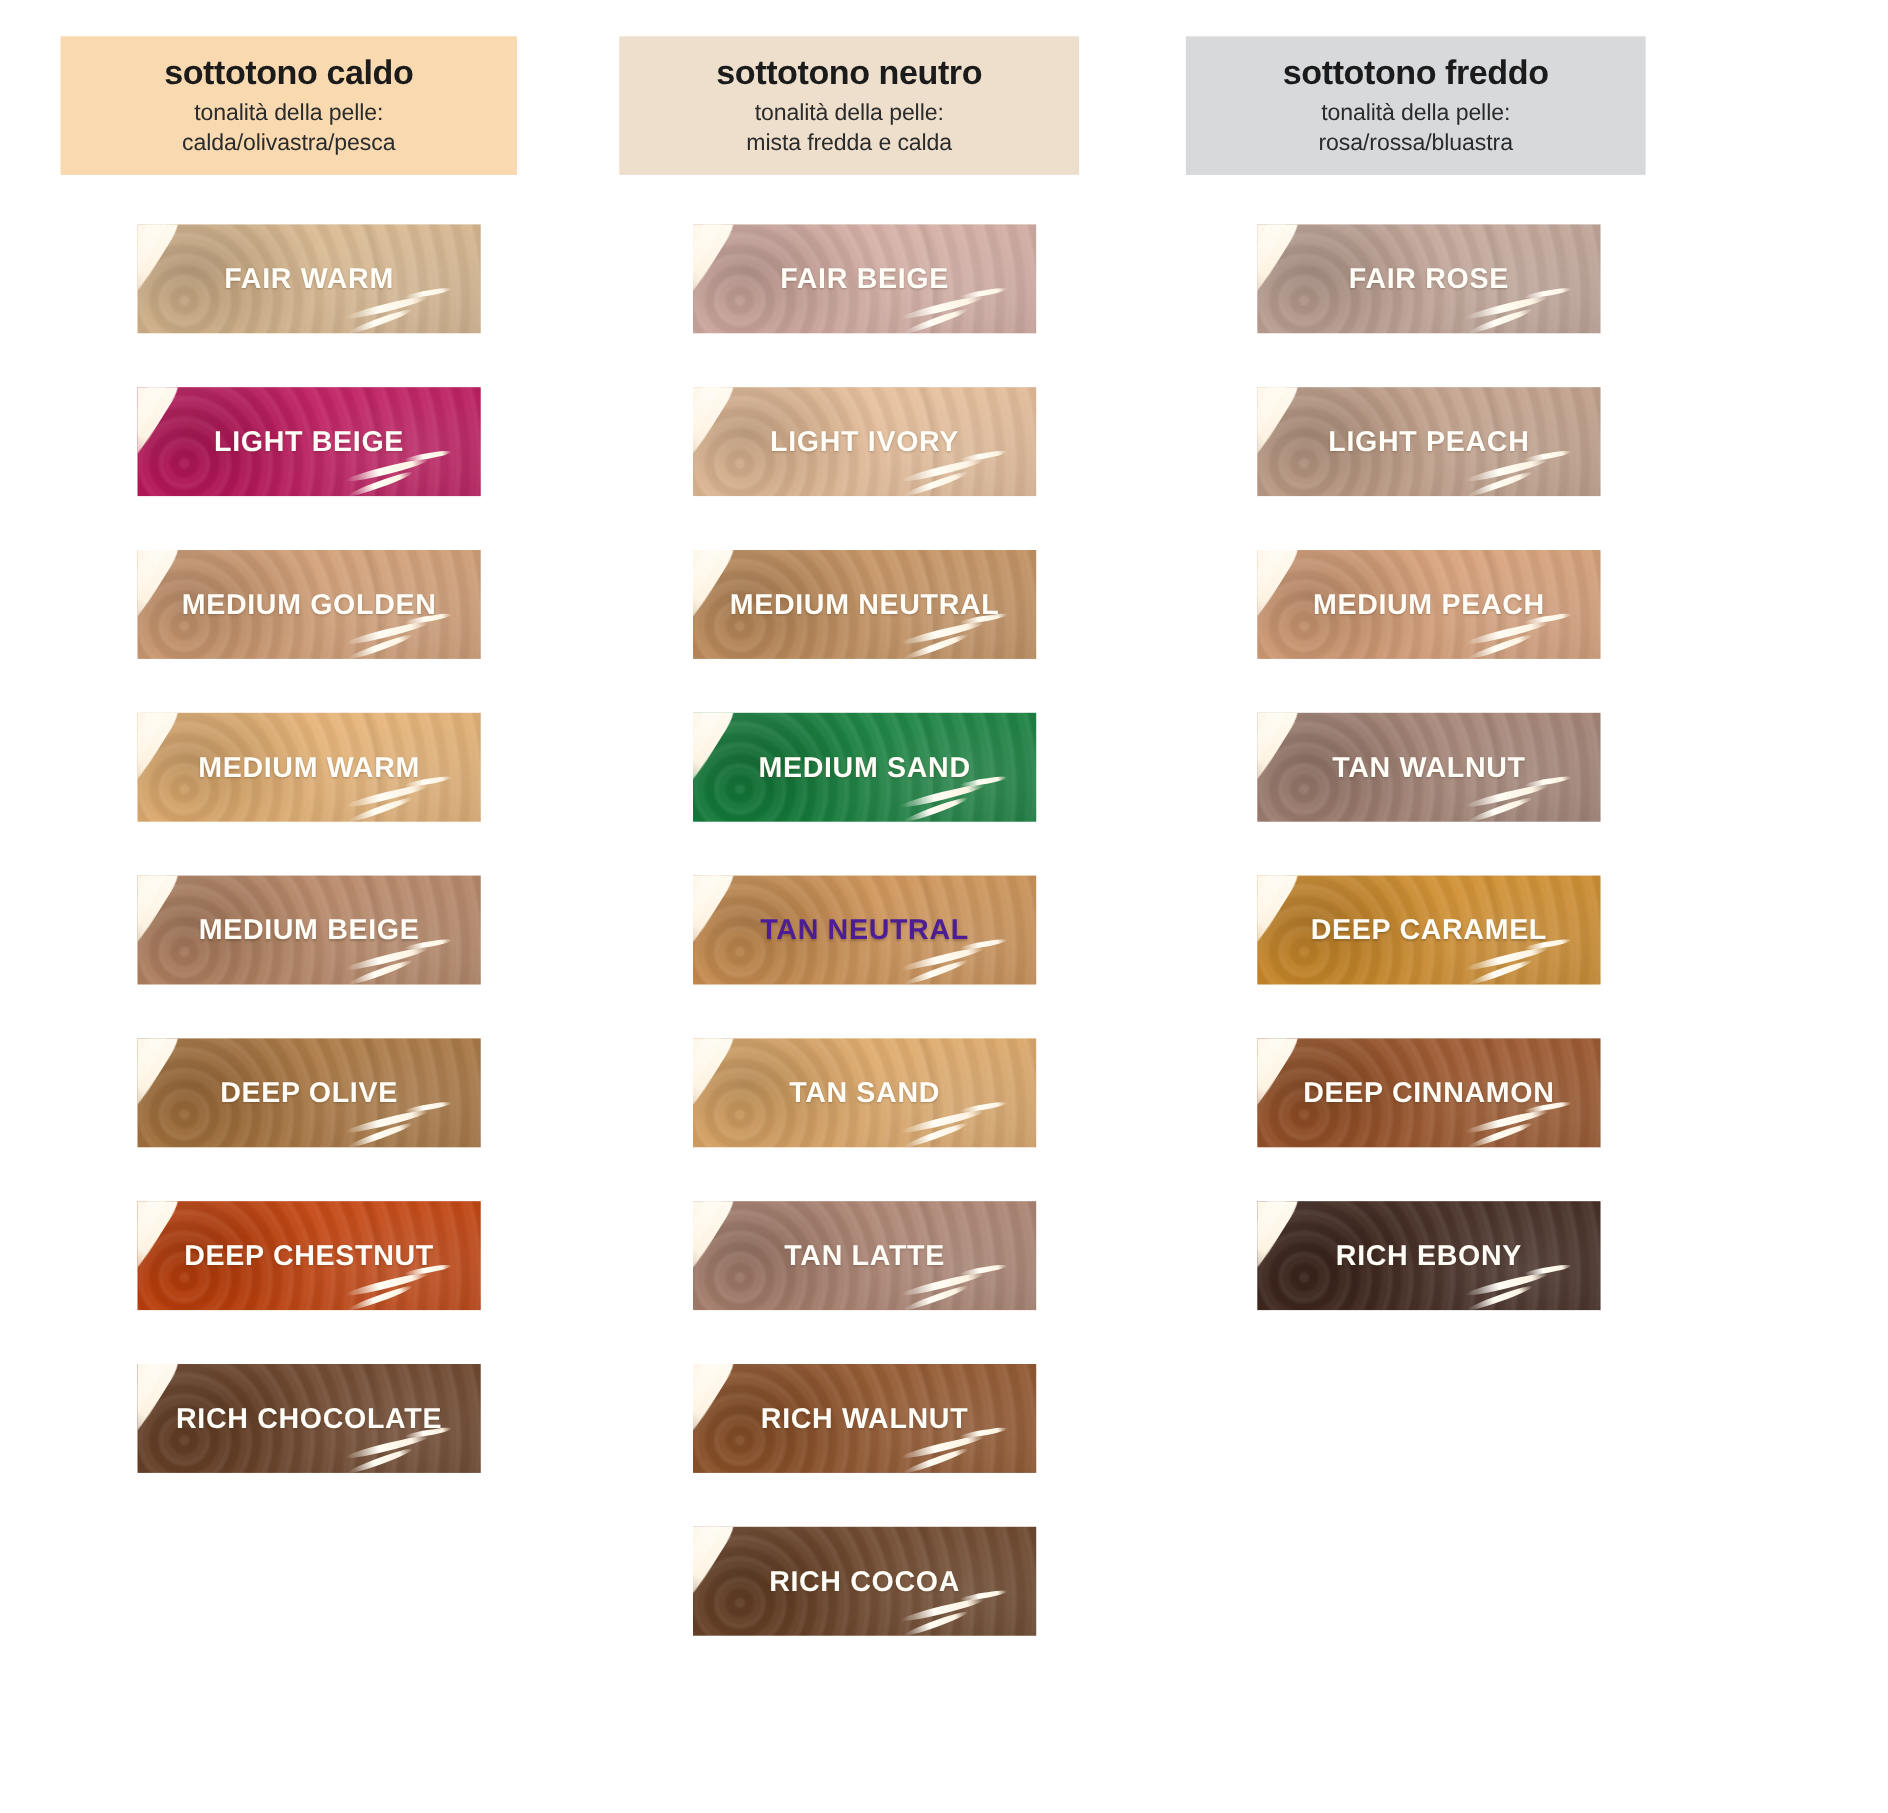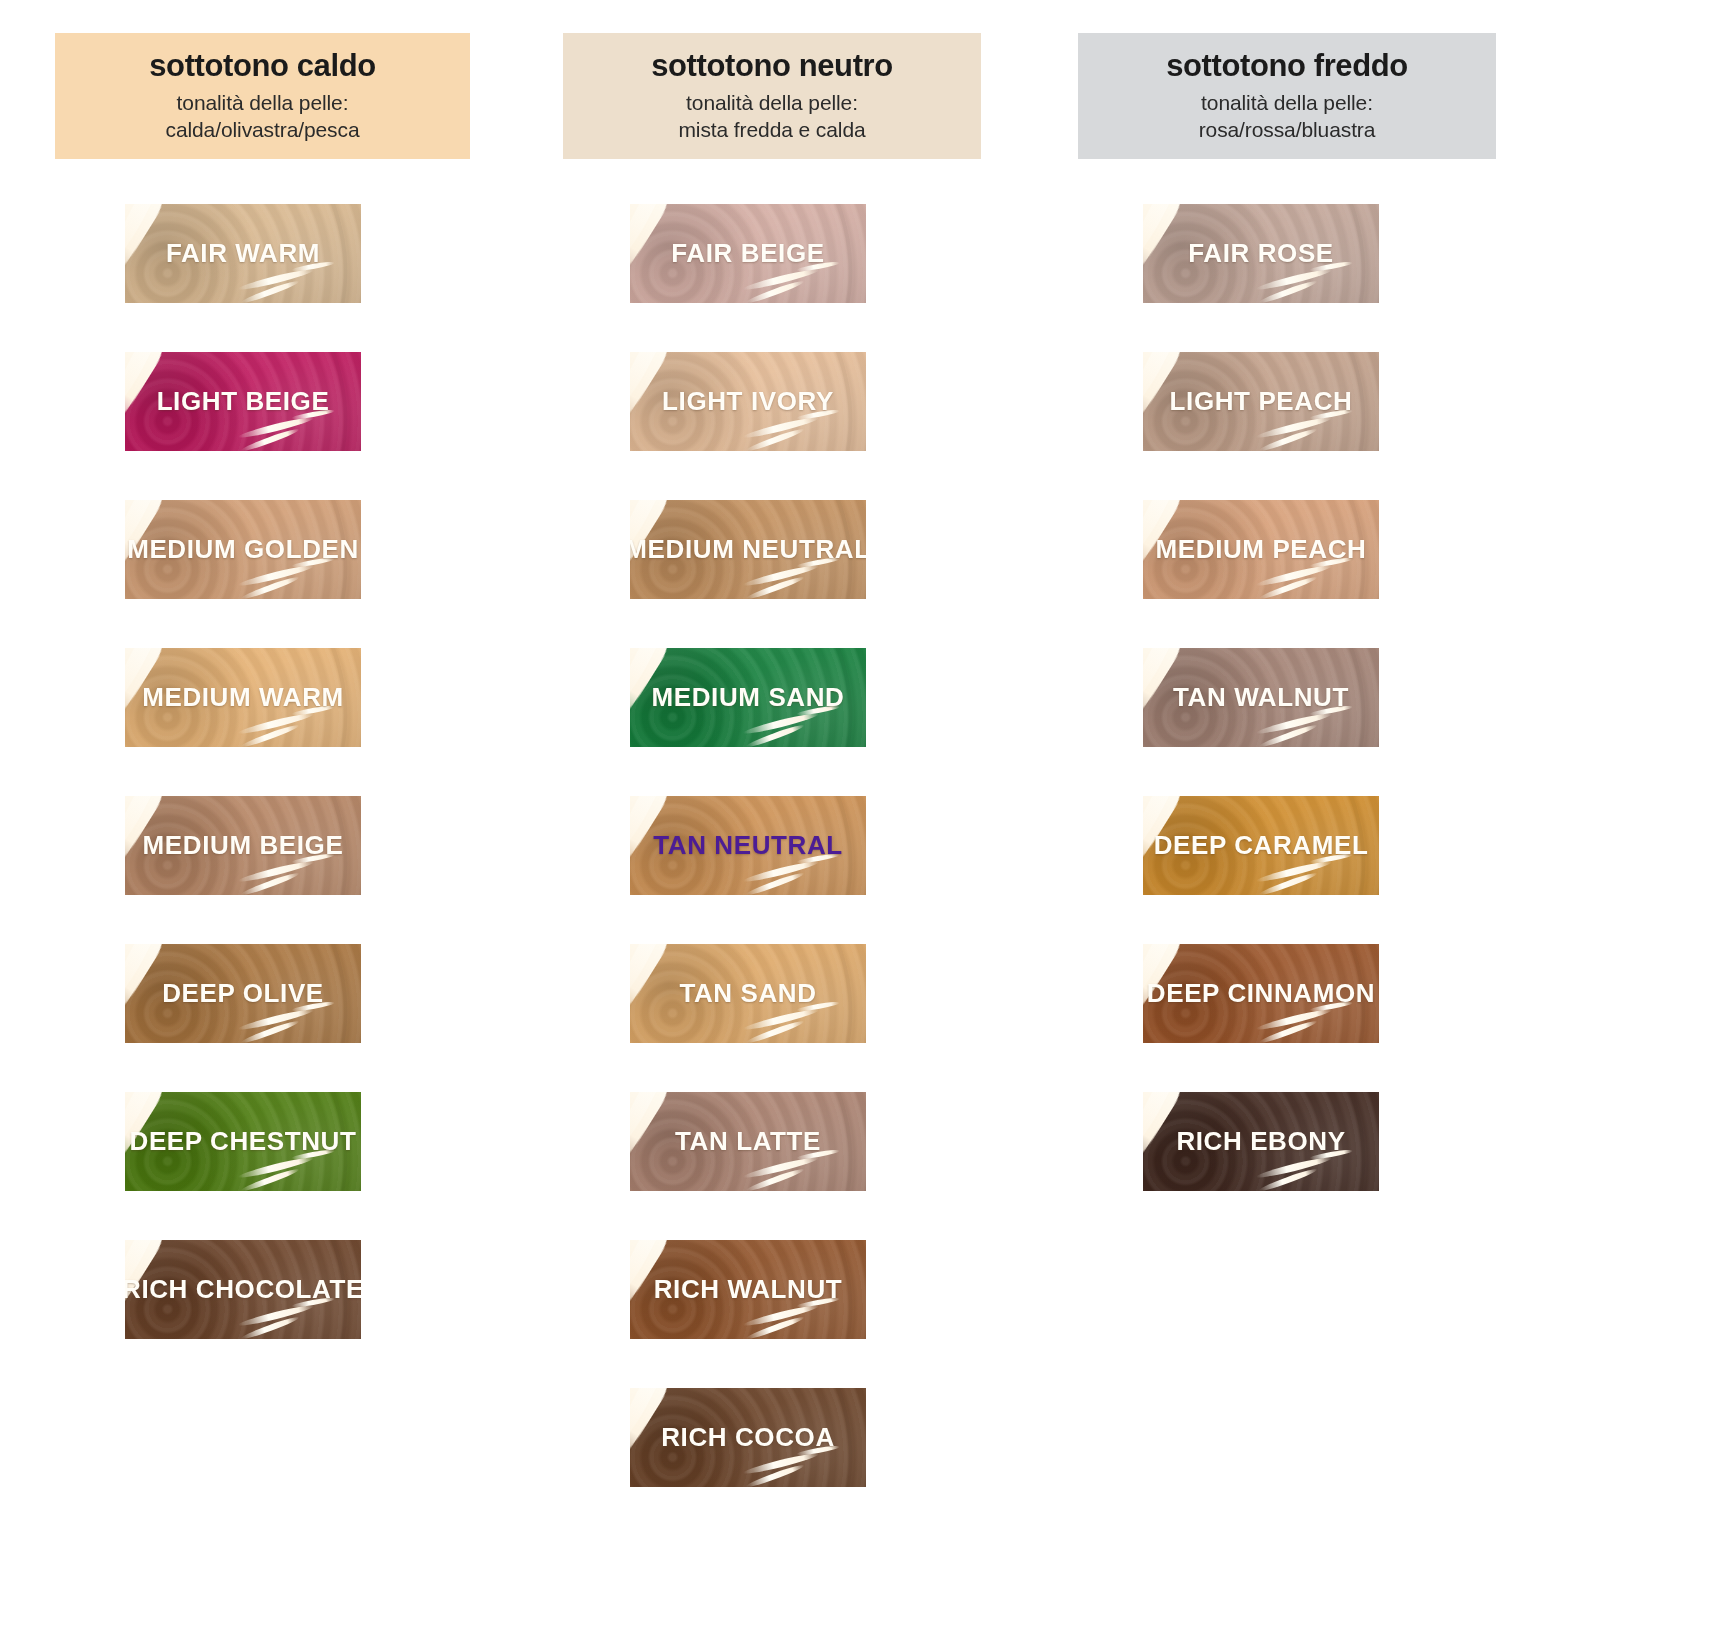--- a/index.html
+++ b/index.html
@@ -49,21 +49,21 @@
   .header-sub span { display: block; white-space: nowrap; }
 
   
   .swatch-list { position: relative; margin-top: 45px; }
   .col-0 .swatch-list { padding-left: 70px; }
   .col-1 .swatch-list { padding-left: 67px; }
   .col-2 .swatch-list { padding-left: 65px; }
 
   .swatch {
     position: relative;
-    width: 236px;
+    width: 312px;
     height: 99px;
     margin-bottom: 49px;
     overflow: hidden;
     display: flex;
     align-items: center;
     justify-content: center;
     isolation: isolate;
   }
 
   
@@ -227,21 +227,21 @@
           <div class="rings"></div>
           <div class="sheen"></div>
           <div class="arc"></div>
           <div class="streak"></div>
           <div class="streak2"></div>
           <div class="flick-a"></div>
           <div class="flick-b"></div>
           <div class="flick-c"></div>
           <div class="swatch-label" style="color: rgb(255, 253, 247);">DEEP OLIVE</div>
         </div>
-        <div class="swatch" style="background: #4d7c0f;">
+        <div class="swatch" style="background: #c2410c;">
           <div class="rings"></div>
           <div class="sheen"></div>
           <div class="arc"></div>
           <div class="streak"></div>
           <div class="streak2"></div>
           <div class="flick-a"></div>
           <div class="flick-b"></div>
           <div class="flick-c"></div>
           <div class="swatch-label" style="color: rgb(255, 253, 247);">DEEP CHESTNUT</div>
         </div>

